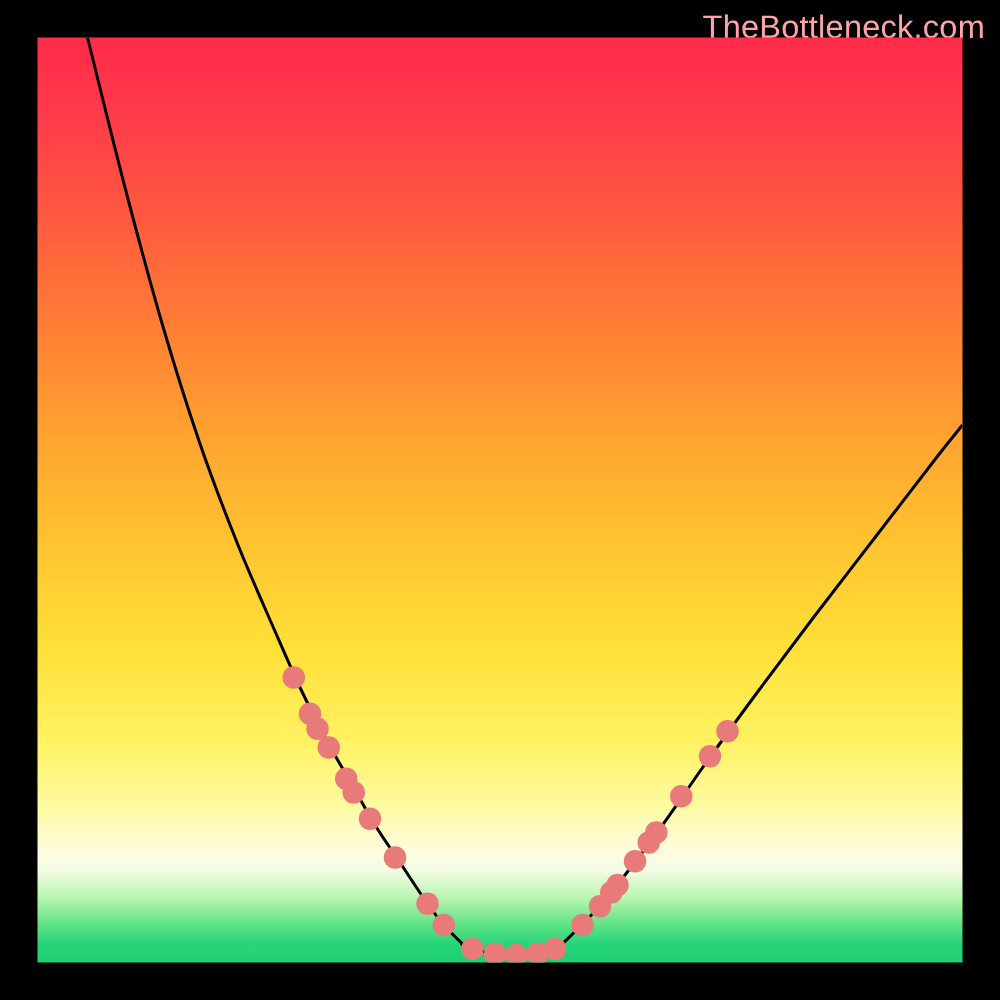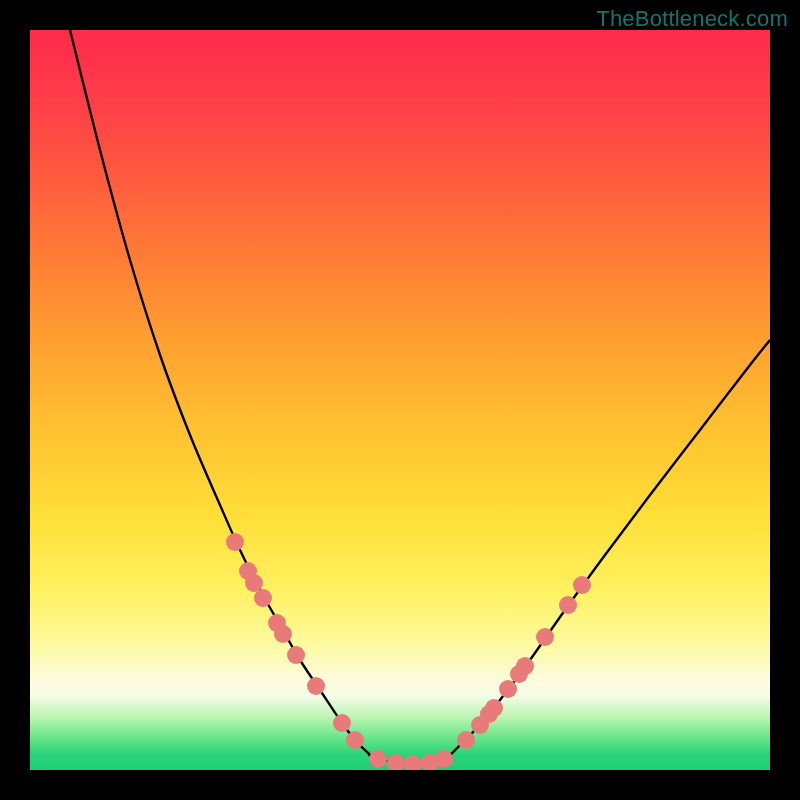--- a/index.html
+++ b/index.html
@@ -36,22 +36,22 @@
       #5de285 96%,
       #28d47a 98%,
       #1ecf76 100%
     );
   }
   .watermark {
     position: absolute;
     top: 6px;
     right: 12px;
     font-family: Arial, Helvetica, sans-serif;
-    font-size: 22px;
-    color: #0f766e;
+    font-size: 26px;
+    color: #fca5a5;
     letter-spacing: 0.2px;
     font-weight: 400;
   }
   svg.curve {
     position: absolute;
     inset: 0;
   }
 </style>
 </head>
 <body>

